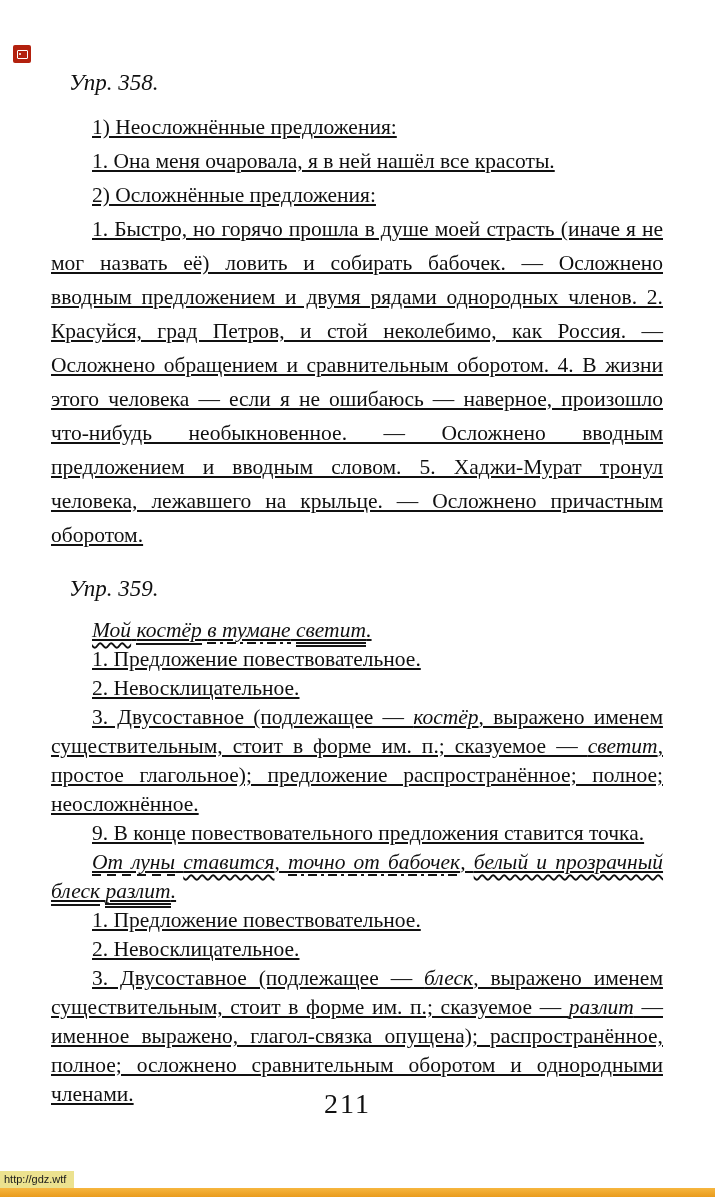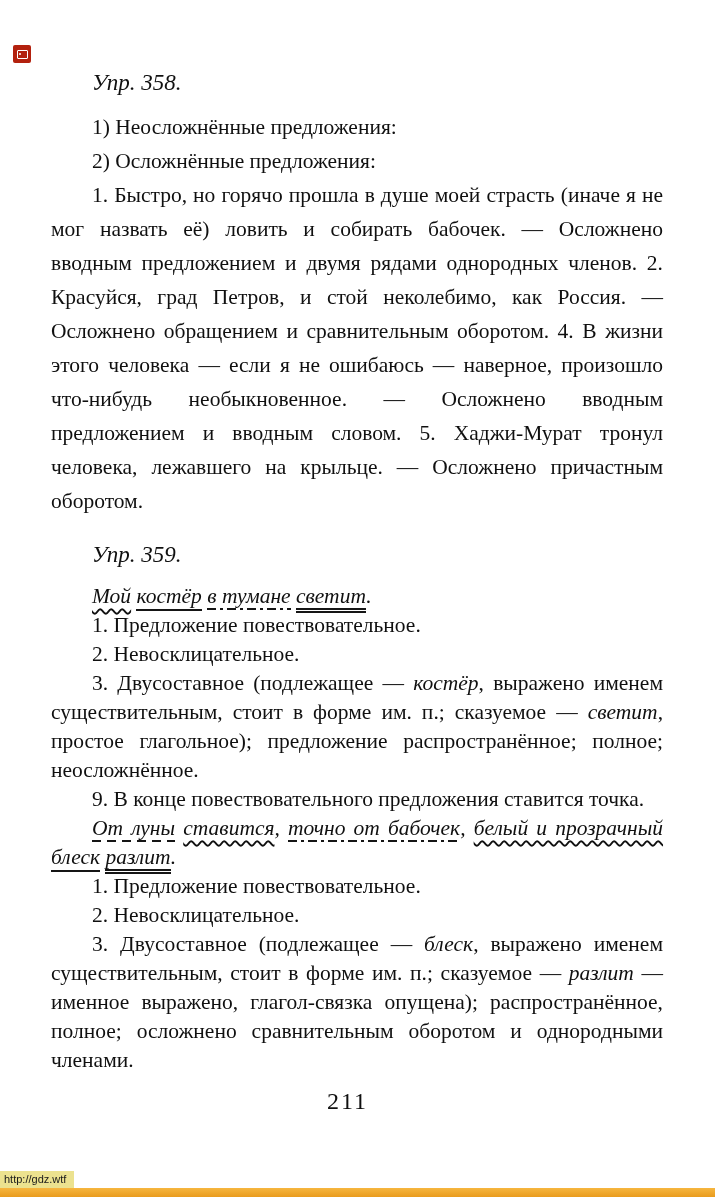--- a/index.html
+++ b/index.html
@@ -36,27 +36,27 @@
   .content {
     position: absolute; left: 51px; top: 68px; width: 612px;
     color: #101010;
     font-size: 21.5px;
     text-align: justify;
   }
   .ex-title {
     font-style: italic;
     font-weight: normal;
     font-size: 23px;
-    margin: 0 0 12px 41px;
+    margin: 0 0 12px 18px;
     line-height: 30px;
     text-align: left;
   }
   .ex-title.second { margin-top: 22px; }
 
-  .ex-body p.para { margin: 0; text-indent: 41px; }
+  .ex-body p.para { margin: 0; text-indent: 41px; text-decoration: underline; }
   #ex358 { line-height: 34px; }
   #ex359 { line-height: 29px; }
 
   p.analyzed { font-style: italic; }
 
   
   .r-it { font-style: italic; }
   .r-solid  { border-bottom: 2px solid #151515; padding-bottom: 1px; }
   .r-double { border-bottom: 5px double #151515; }
   .r-wavy   {
@@ -76,21 +76,21 @@
     background-image: repeating-linear-gradient(to right, #151515 0 9px, transparent 9px 13px, #151515 13px 16px, transparent 16px 20px);
     background-repeat: repeat-x;
     background-position: 0 100%;
     background-size: 20px 2px;
     padding-bottom: 2px;
   }
 
   .page-number {
     position: absolute; left: 0; right: 20px; top: 1088px;
     text-align: center;
-    font-size: 24px;
+    font-size: 28px;
     color: #101010;
     letter-spacing: 2px;
   }
 
   .url-chip {
     position: absolute; left: 0; bottom: 8px;
     background: #ece28f;
     color: #1a1a1a;
     font-family: "Liberation Sans", sans-serif;
     font-size: 11px;
@@ -107,20 +107,21 @@
 <body>
 
 <div class="page">
 
   <span class="red-icon"></span>
 
   <main class="content">
     <h2 class="ex-title">Упр. 358.</h2>
     <div class="ex-body" id="ex358">
         <p class="para"><span>1) Неосложнённые предложения:</span></p>
+        <p class="para"><span>1. Она меня очаровала, я в ней нашёл все красоты.</span></p>
         <p class="para"><span>2) Осложнённые предложения:</span></p>
         <p class="para"><span>1. Быстро, но горячо прошла в душе моей страсть (иначе я не мог назвать её) ловить и собирать бабочек. — Осложнено вводным предложением и двумя рядами однородных членов. 2. Красуйся, град Петров, и стой неколебимо, как Россия. — Осложнено обращением и сравнительным оборотом. 4. В жизни этого человека — если я не ошибаюсь — наверное, произошло что-нибудь необыкновенное. — Осложнено вводным предложением и вводным словом. 5. Хаджи-Мурат тронул человека, лежавшего на крыльце. — Осложнено причастным оборотом.</span></p>
       </div>
 
     <h2 class="ex-title second">Упр. 359.</h2>
     <div class="ex-body" id="ex359">
         <p class="para analyzed"><span class="r-wavy">Мой</span><span> </span><span class="r-solid">костёр</span><span> </span><span class="r-dashdot">в тумане</span><span> </span><span class="r-double">светит</span><span>.</span></p>
         <p class="para"><span>1. Предложение повествовательное.</span></p>
         <p class="para"><span>2. Невосклицательное.</span></p>
         <p class="para"><span>3. Двусоставное (подлежащее — </span><span class="r-it">костёр</span><span>, выражено именем существительным, стоит в форме им. п.; сказуемое — </span><span class="r-it">светит</span><span>, простое глагольное); предложение распространённое; полное; неосложнённое.</span></p>

